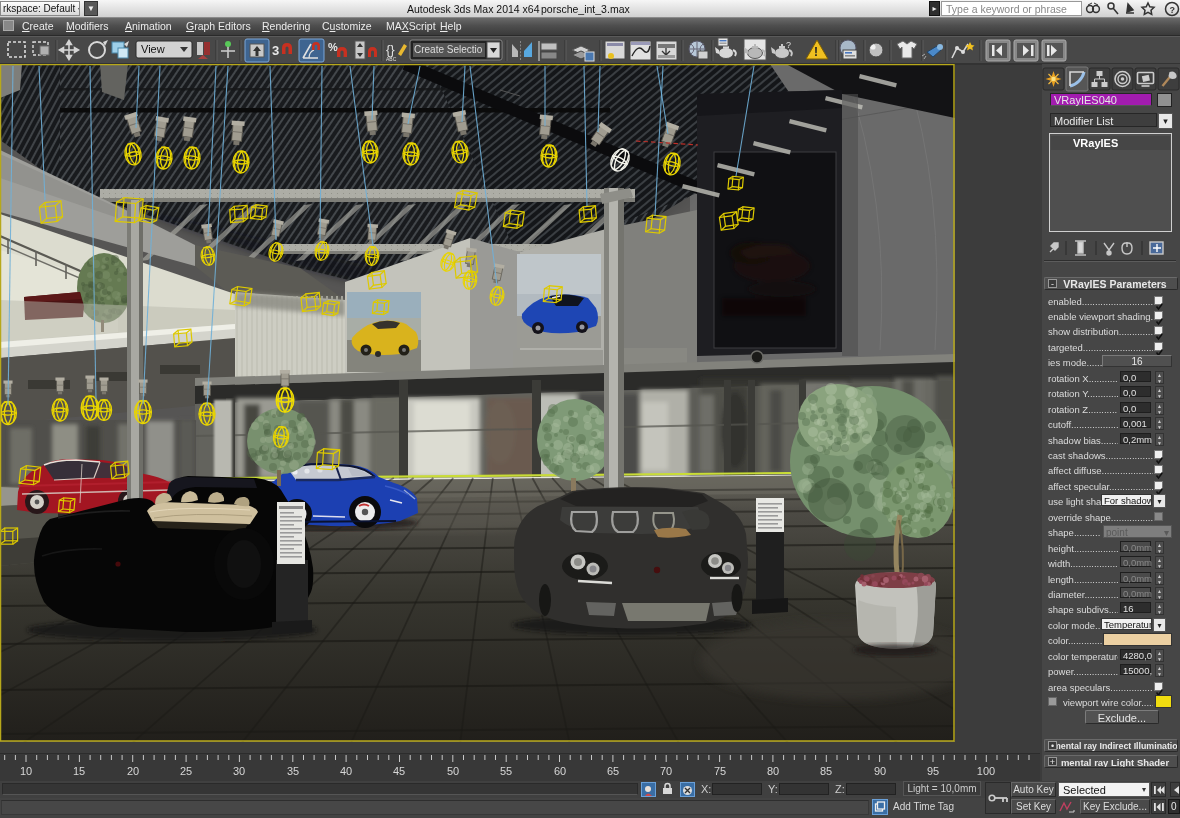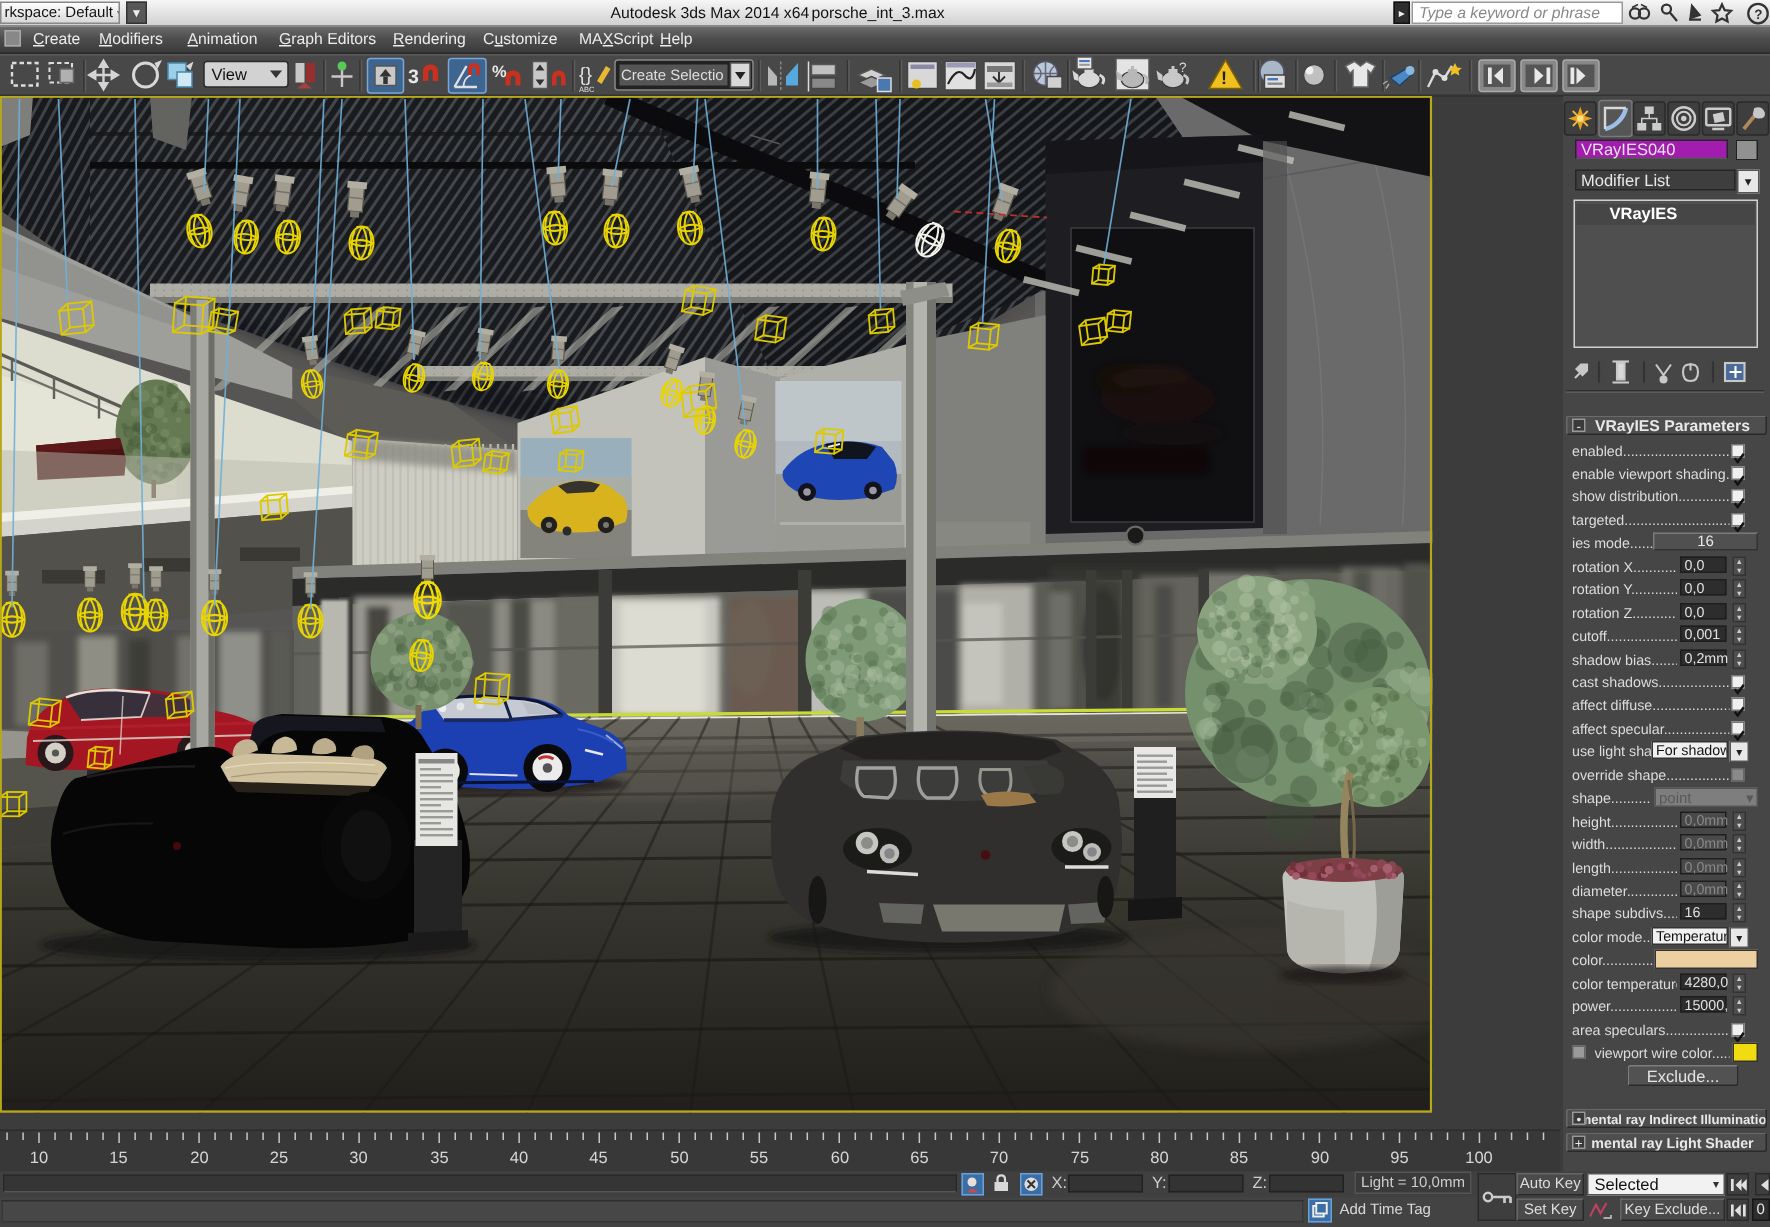--- a/index.html
+++ b/index.html
@@ -4,21 +4,21 @@
 body{width:1180px;height:818px;position:relative;background:#3c3c3c;font-family:"Liberation Sans",sans-serif;overflow:hidden}
 .abs{position:absolute}
 </style></head><body>
 
 <div class="abs" style="left:0;top:0;width:1180px;height:18px;background:linear-gradient(#f6f6f6,#d0d0d0);border-bottom:1px solid #8a8a8a">
  <div class="abs" style="left:0;top:1px;width:80px;height:15px;background:linear-gradient(#fefefe,#d8d8d8);border:1px solid #888;font-size:10px;color:#111;line-height:14px;padding-left:2px;white-space:nowrap;overflow:hidden">rkspace: Default <span style="color:#444;font-size:8px">▾</span></div>
  <div class="abs" style="left:84px;top:1px;width:14px;height:15px;background:#585858;border:1px solid #333;color:#eee;font-size:8px;text-align:center;line-height:14px">▼</div>
  <div class="abs" style="left:407px;top:3px;font-size:10.5px;color:#111;white-space:nowrap">Autodesk 3ds Max  2014 x64</div>
  <div class="abs" style="left:541px;top:3px;font-size:10.5px;color:#111;white-space:nowrap">porsche_int_3.max</div>
  <div class="abs" style="left:929px;top:1px;width:11px;height:15px;background:#2e2e2e;border:1px solid #111;color:#eee;font-size:8px;line-height:14px;text-align:center">▸</div>
- <div class="abs" style="left:941px;top:1px;width:141px;height:15px;background:#fff;border:1px solid #999;font-size:10.5px;font-style:italic;color:#888;line-height:14px;padding-left:4px">Type a keyword or phrase</div>
+ <div class="abs" style="left:941px;top:1px;width:141px;height:15px;background:#fff;border:1px solid #999;font-size:10.5px;color:#888;line-height:14px;padding-left:4px">Type a keyword or phrase</div>
  <svg class="abs" style="left:1084px;top:1px" width="96" height="16">
   <g stroke="#333" fill="none" stroke-width="1.5">
    <circle cx="6" cy="8" r="3.4"></circle>
         <circle cx="12" cy="8" r="3.4"></circle>
         <path d="M4,4 l4,-2 M14,4 l-4,-2" stroke-width="1"></path>
    <circle cx="27" cy="5" r="3"></circle>
         <path d="M29,7 L34,13"></path>
    <path d="M44,3 l5,6 l-6,2 Z" fill="#333"></path>
         <path d="M42,12 l8,0"></path>
    <path d="M64,2 l1.8,3.8 l4.2,0.5 l-3,2.9 l0.7,4.1 l-3.7,-2 l-3.7,2 l0.7,-4.1 l-3,-2.9 l4.2,-0.5 Z"></path>

